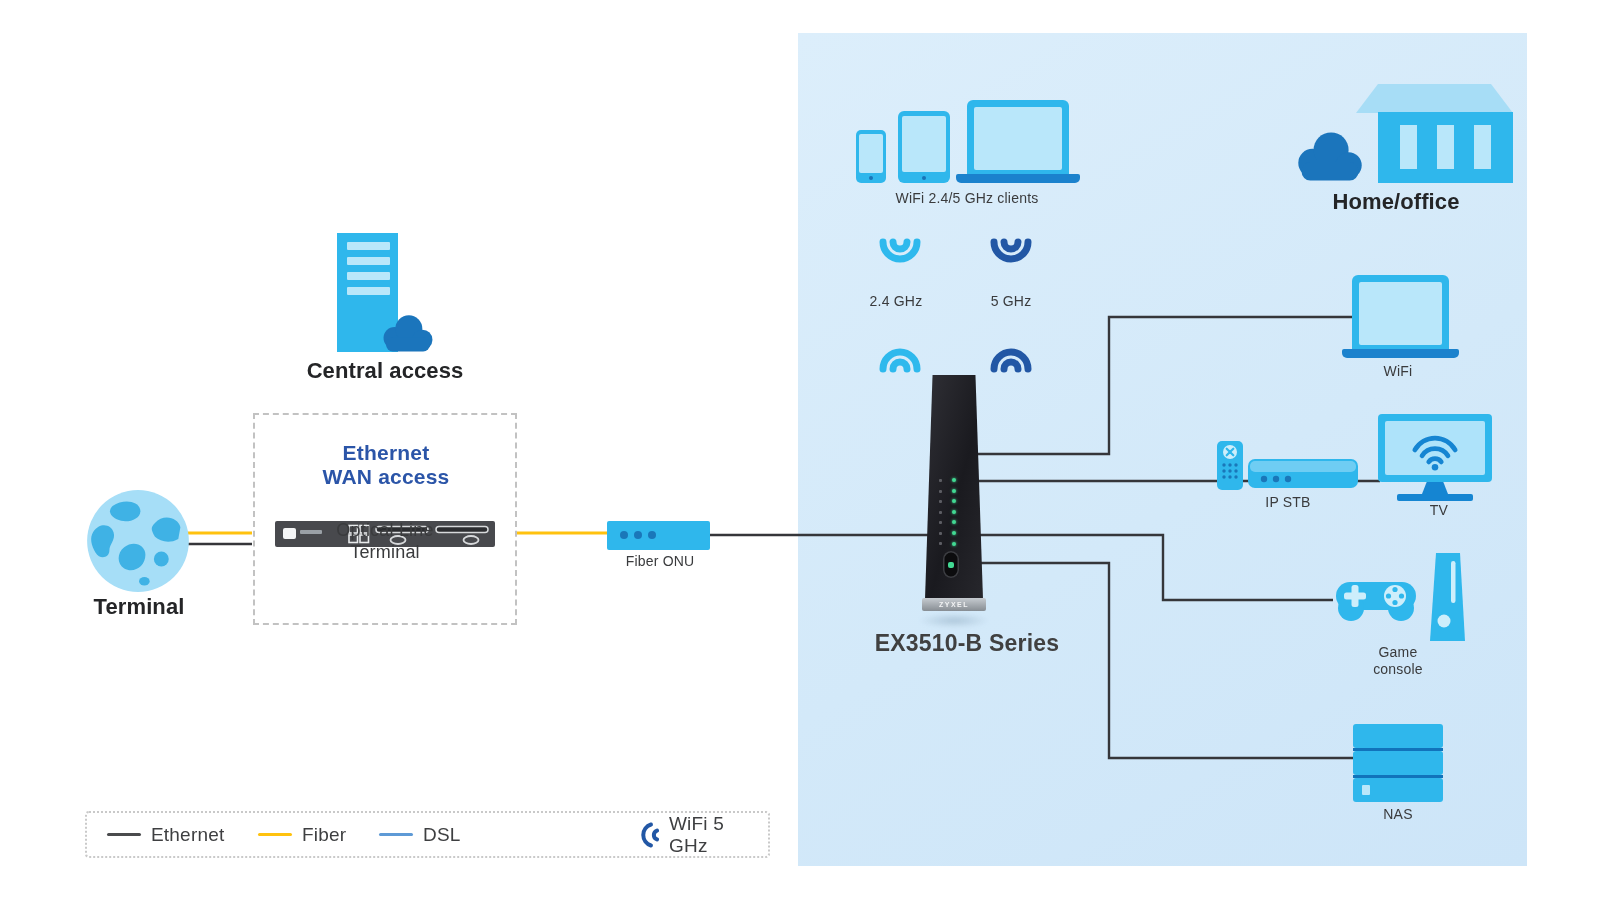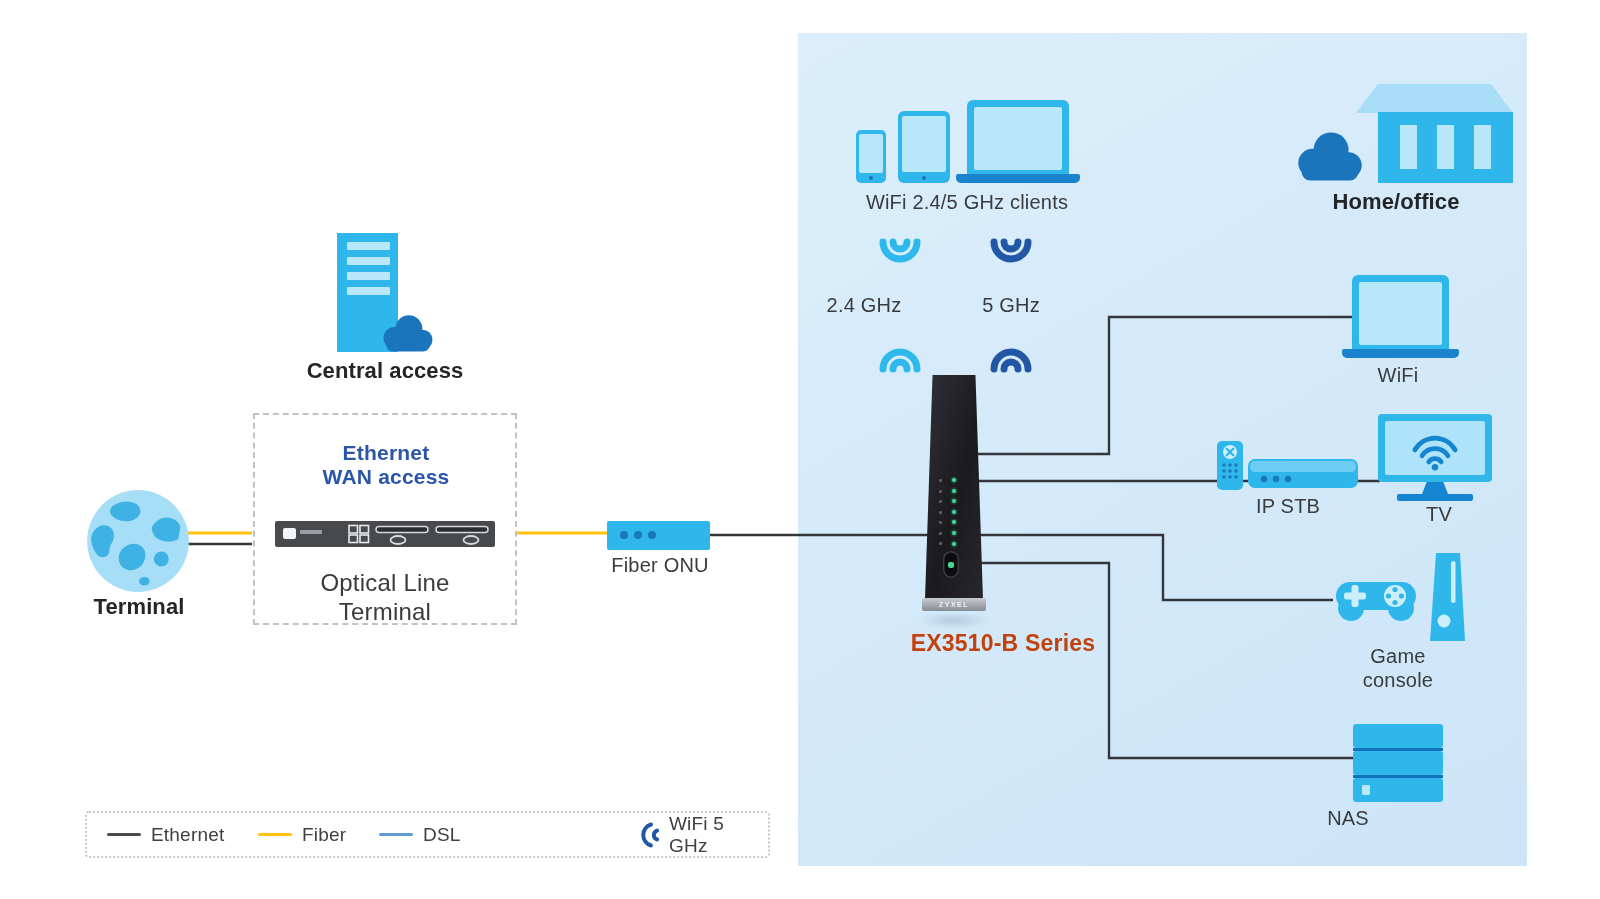--- a/index.html
+++ b/index.html
@@ -4,24 +4,24 @@
 <style>
   html,body{margin:0;padding:0;background:#ffffff;}
   .canvas{
     position:relative;width:1600px;height:899px;background:#ffffff;overflow:hidden;
     font-family:"Liberation Sans", sans-serif;
   }
   .abs{position:absolute;}
   
   .label{
     position:absolute;transform:translateX(-50%);text-align:center;
-    font-size:20px;color:#3a3b3d;white-space:pre-line;line-height:1.22;letter-spacing:.2px;
+    font-size:14px;color:#3a3b3d;white-space:pre-line;line-height:1.22;letter-spacing:.2px;
   }
   .label.bold{font-weight:700;color:#242527;font-size:22px;letter-spacing:.1px;text-align:right;}
-  .label.model{font-weight:700;color:#c2410c;font-size:23px;margin-left:36px;}
+  .label.model{font-weight:700;color:#404040;font-size:23px;}
   .label.heading{font-weight:700;color:#2b55a8;font-size:21px;line-height:1.15;}
   
   .panel{
     position:absolute;left:798px;top:33px;width:729px;height:833px;
     background:linear-gradient(150deg,#dceefb 0%,#d3e9f9 55%,#cde5f8 100%);
   }
   
   .wan-box{
     position:absolute;left:253px;top:413px;width:264px;height:212px;
     border:2px dashed #c2c2c2;background:#ffffff;box-sizing:border-box;
@@ -139,21 +139,21 @@
       <rect x="74" y="4.5" width="8.5" height="7.5"></rect>
         <rect x="85" y="4.5" width="8.5" height="7.5"></rect>
       <rect x="74" y="14" width="8.5" height="7.5"></rect>
         <rect x="85" y="14" width="8.5" height="7.5"></rect>
     </g>
     <rect x="101" y="5.5" width="52" height="6" rx="3" fill="#2c2d30" stroke="#d7d9db" stroke-width="1.5"></rect>
     <ellipse cx="123" cy="19" rx="7.5" ry="4" fill="none" stroke="#d7d9db" stroke-width="1.8"></ellipse>
     <rect x="161" y="5.5" width="52" height="6" rx="3" fill="#2c2d30" stroke="#d7d9db" stroke-width="1.5"></rect>
     <ellipse cx="196" cy="19" rx="7.5" ry="4" fill="none" stroke="#d7d9db" stroke-width="1.8"></ellipse>
   </svg>
-  <div class="label" style="left:385px;top:568px;font-size:24px">Optical Line
+  <div class="label" style="left:385px;top:520px;font-size:18px">Optical Line
 Terminal</div>
 
   <div class="onu">
     <div class="onu-dot" style="left:13px"></div>
     <div class="onu-dot" style="left:27px"></div>
     <div class="onu-dot" style="left:41px"></div>
   </div>
   <div class="label" style="left:660px;top:553px">Fiber ONU</div>
 
   <div class="phone">
@@ -173,21 +173,21 @@
   <div class="label" style="left:967px;top:190px">WiFi 2.4/5 GHz clients</div>
 
   <svg class="abs" style="left:876px;top:237px" width="48" height="32" viewBox="0 0 48 32" fill="none">
     <path d="M7 5 a17 17 0 0 0 34 0" stroke="#2eb9ed" stroke-width="7" stroke-linecap="round"></path>
     <path d="M17 5 a7 7 0 0 0 14 0" stroke="#2eb9ed" stroke-width="7" stroke-linecap="round"></path>
   </svg>
   <svg class="abs" style="left:987px;top:237px" width="48" height="32" viewBox="0 0 48 32" fill="none">
     <path d="M7 5 a17 17 0 0 0 34 0" stroke="#2257a5" stroke-width="7" stroke-linecap="round"></path>
     <path d="M17 5 a7 7 0 0 0 14 0" stroke="#2257a5" stroke-width="7" stroke-linecap="round"></path>
   </svg>
-  <div class="label" style="left:864px;top:293px">2.4 GHz</div>
+  <div class="label" style="left:896px;top:293px">2.4 GHz</div>
   <div class="label" style="left:1011px;top:293px">5 GHz</div>
 
   <svg class="abs" style="left:876px;top:342px" width="48" height="32" viewBox="0 0 48 32" fill="none">
     <path d="M7 27 a17 17 0 0 1 34 0" stroke="#2eb9ed" stroke-width="7" stroke-linecap="round"></path>
     <path d="M17 27 a7 7 0 0 1 14 0" stroke="#2eb9ed" stroke-width="7" stroke-linecap="round"></path>
   </svg>
   <svg class="abs" style="left:987px;top:342px" width="48" height="32" viewBox="0 0 48 32" fill="none">
     <path d="M7 27 a17 17 0 0 1 34 0" stroke="#2257a5" stroke-width="7" stroke-linecap="round"></path>
     <path d="M17 27 a7 7 0 0 1 14 0" stroke="#2257a5" stroke-width="7" stroke-linecap="round"></path>
   </svg>
@@ -306,21 +306,21 @@
 
   <div class="nas">
     <div class="nas-slab"></div>
     <div class="nas-sep"></div>
     <div class="nas-slab"></div>
     <div class="nas-sep"></div>
     <div class="nas-slab">
         <div class="nas-btn"></div>
       </div>
   </div>
-  <div class="label" style="left:1348px;top:806px">NAS</div>
+  <div class="label" style="left:1398px;top:806px">NAS</div>
 
   <div class="legend-box">
     <div class="leg-item" style="left:20px">
       <div class="leg-line sw-ethernet"></div>
       <span class="leg-label">Ethernet</span>
     </div>
     <div class="leg-item" style="left:171px">
       <div class="leg-line sw-fiber"></div>
       <span class="leg-label">Fiber</span>
     </div>

